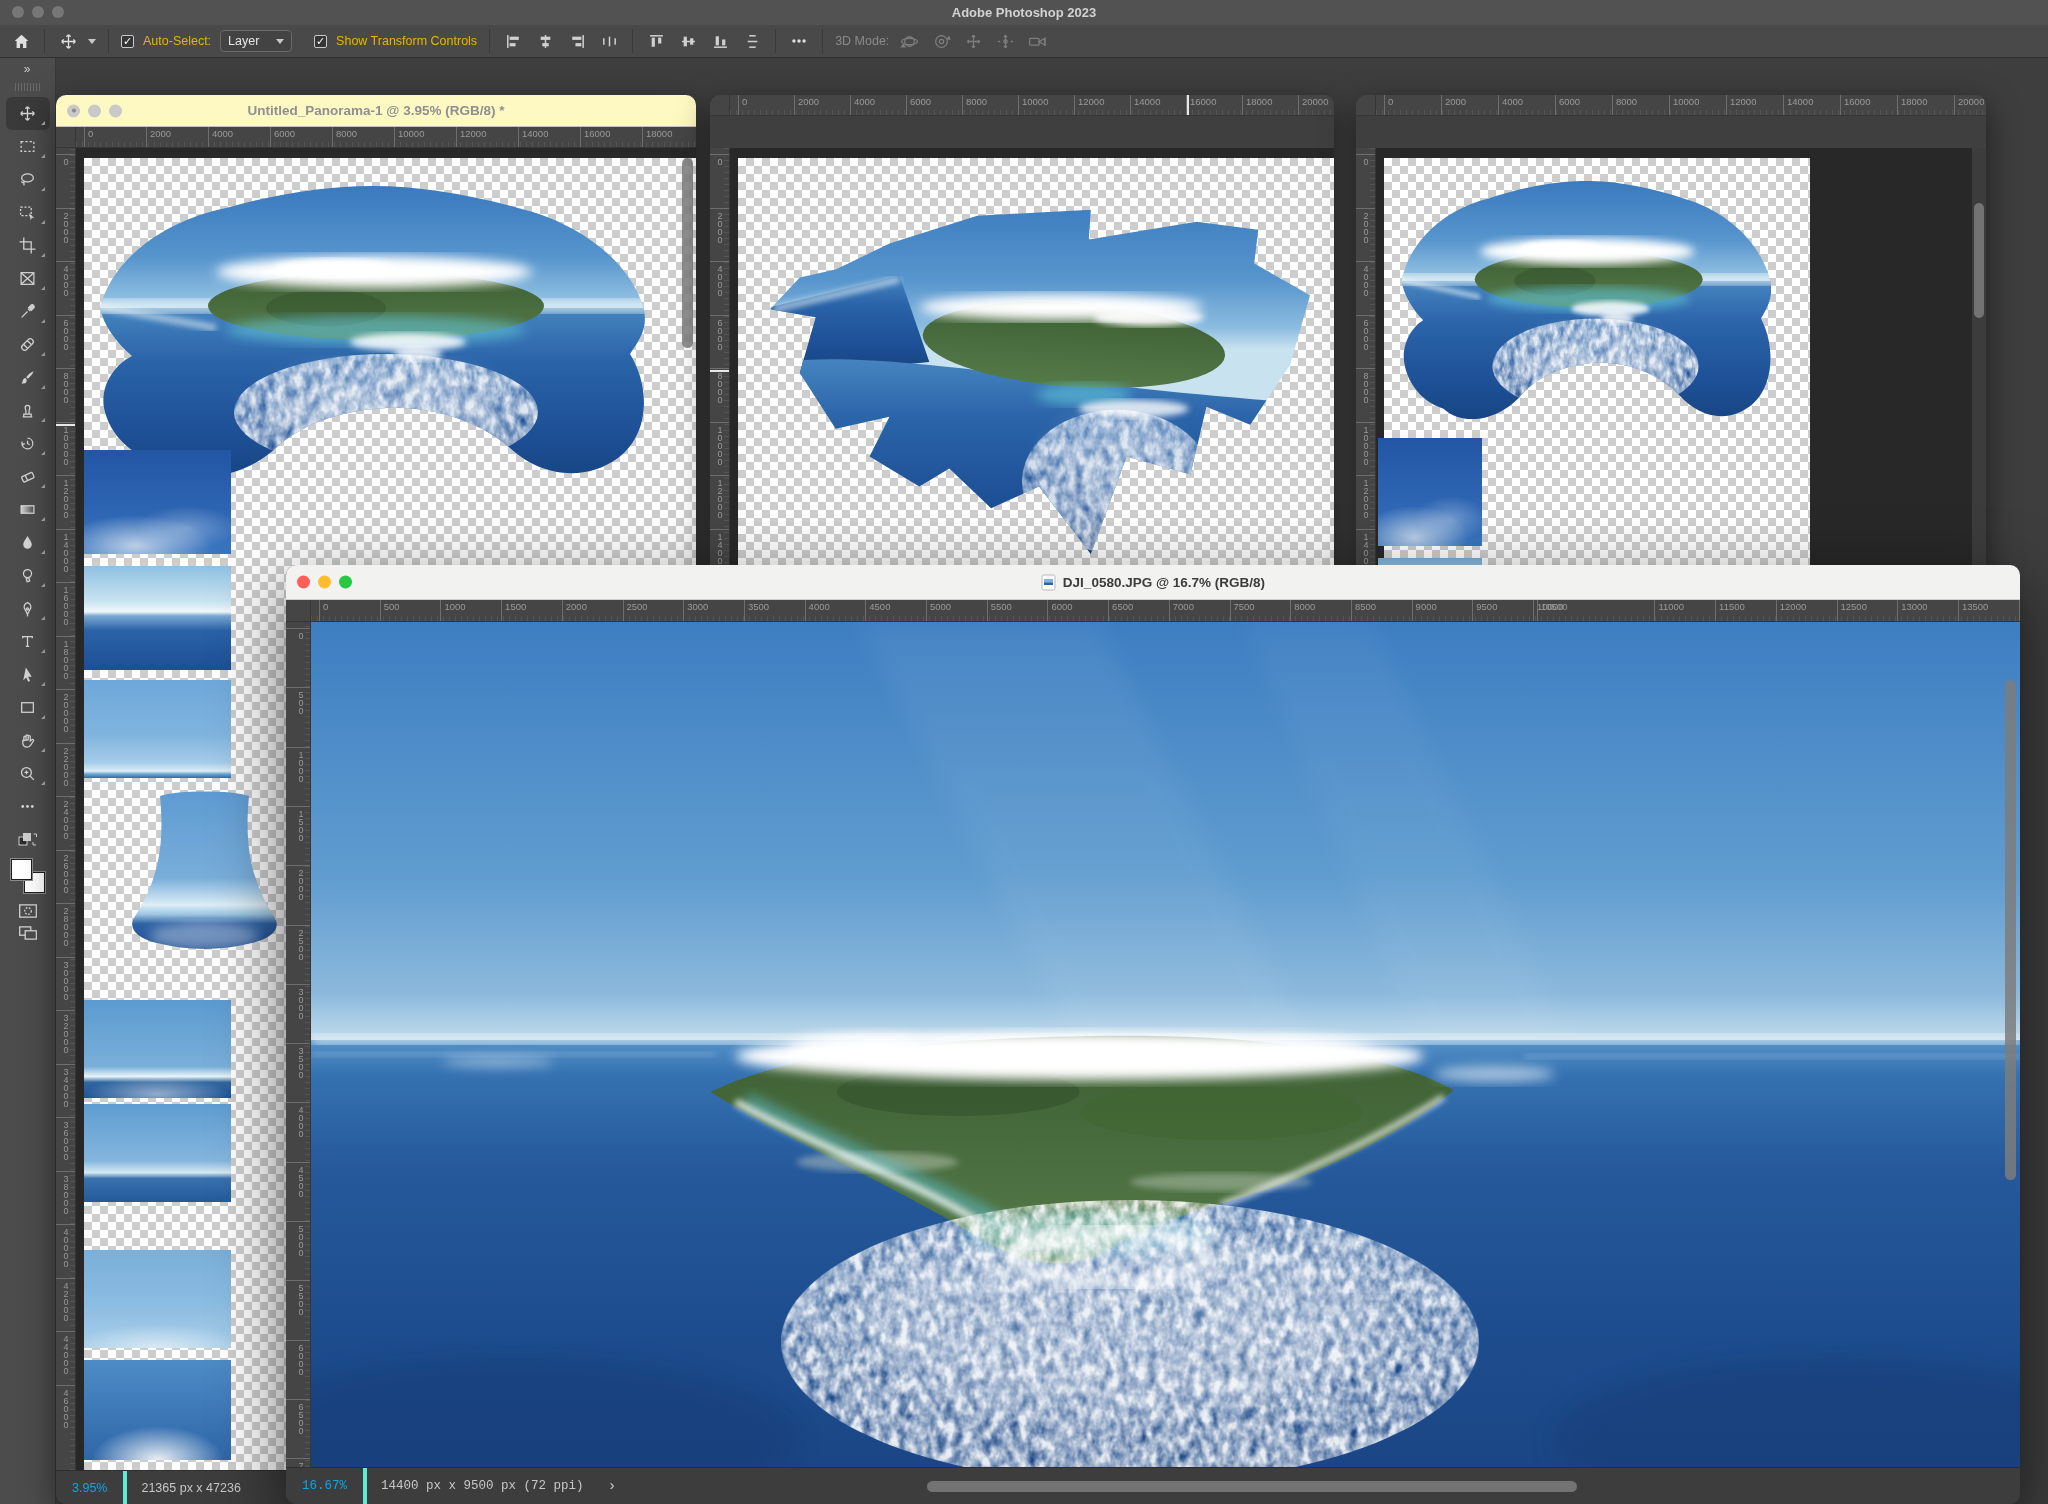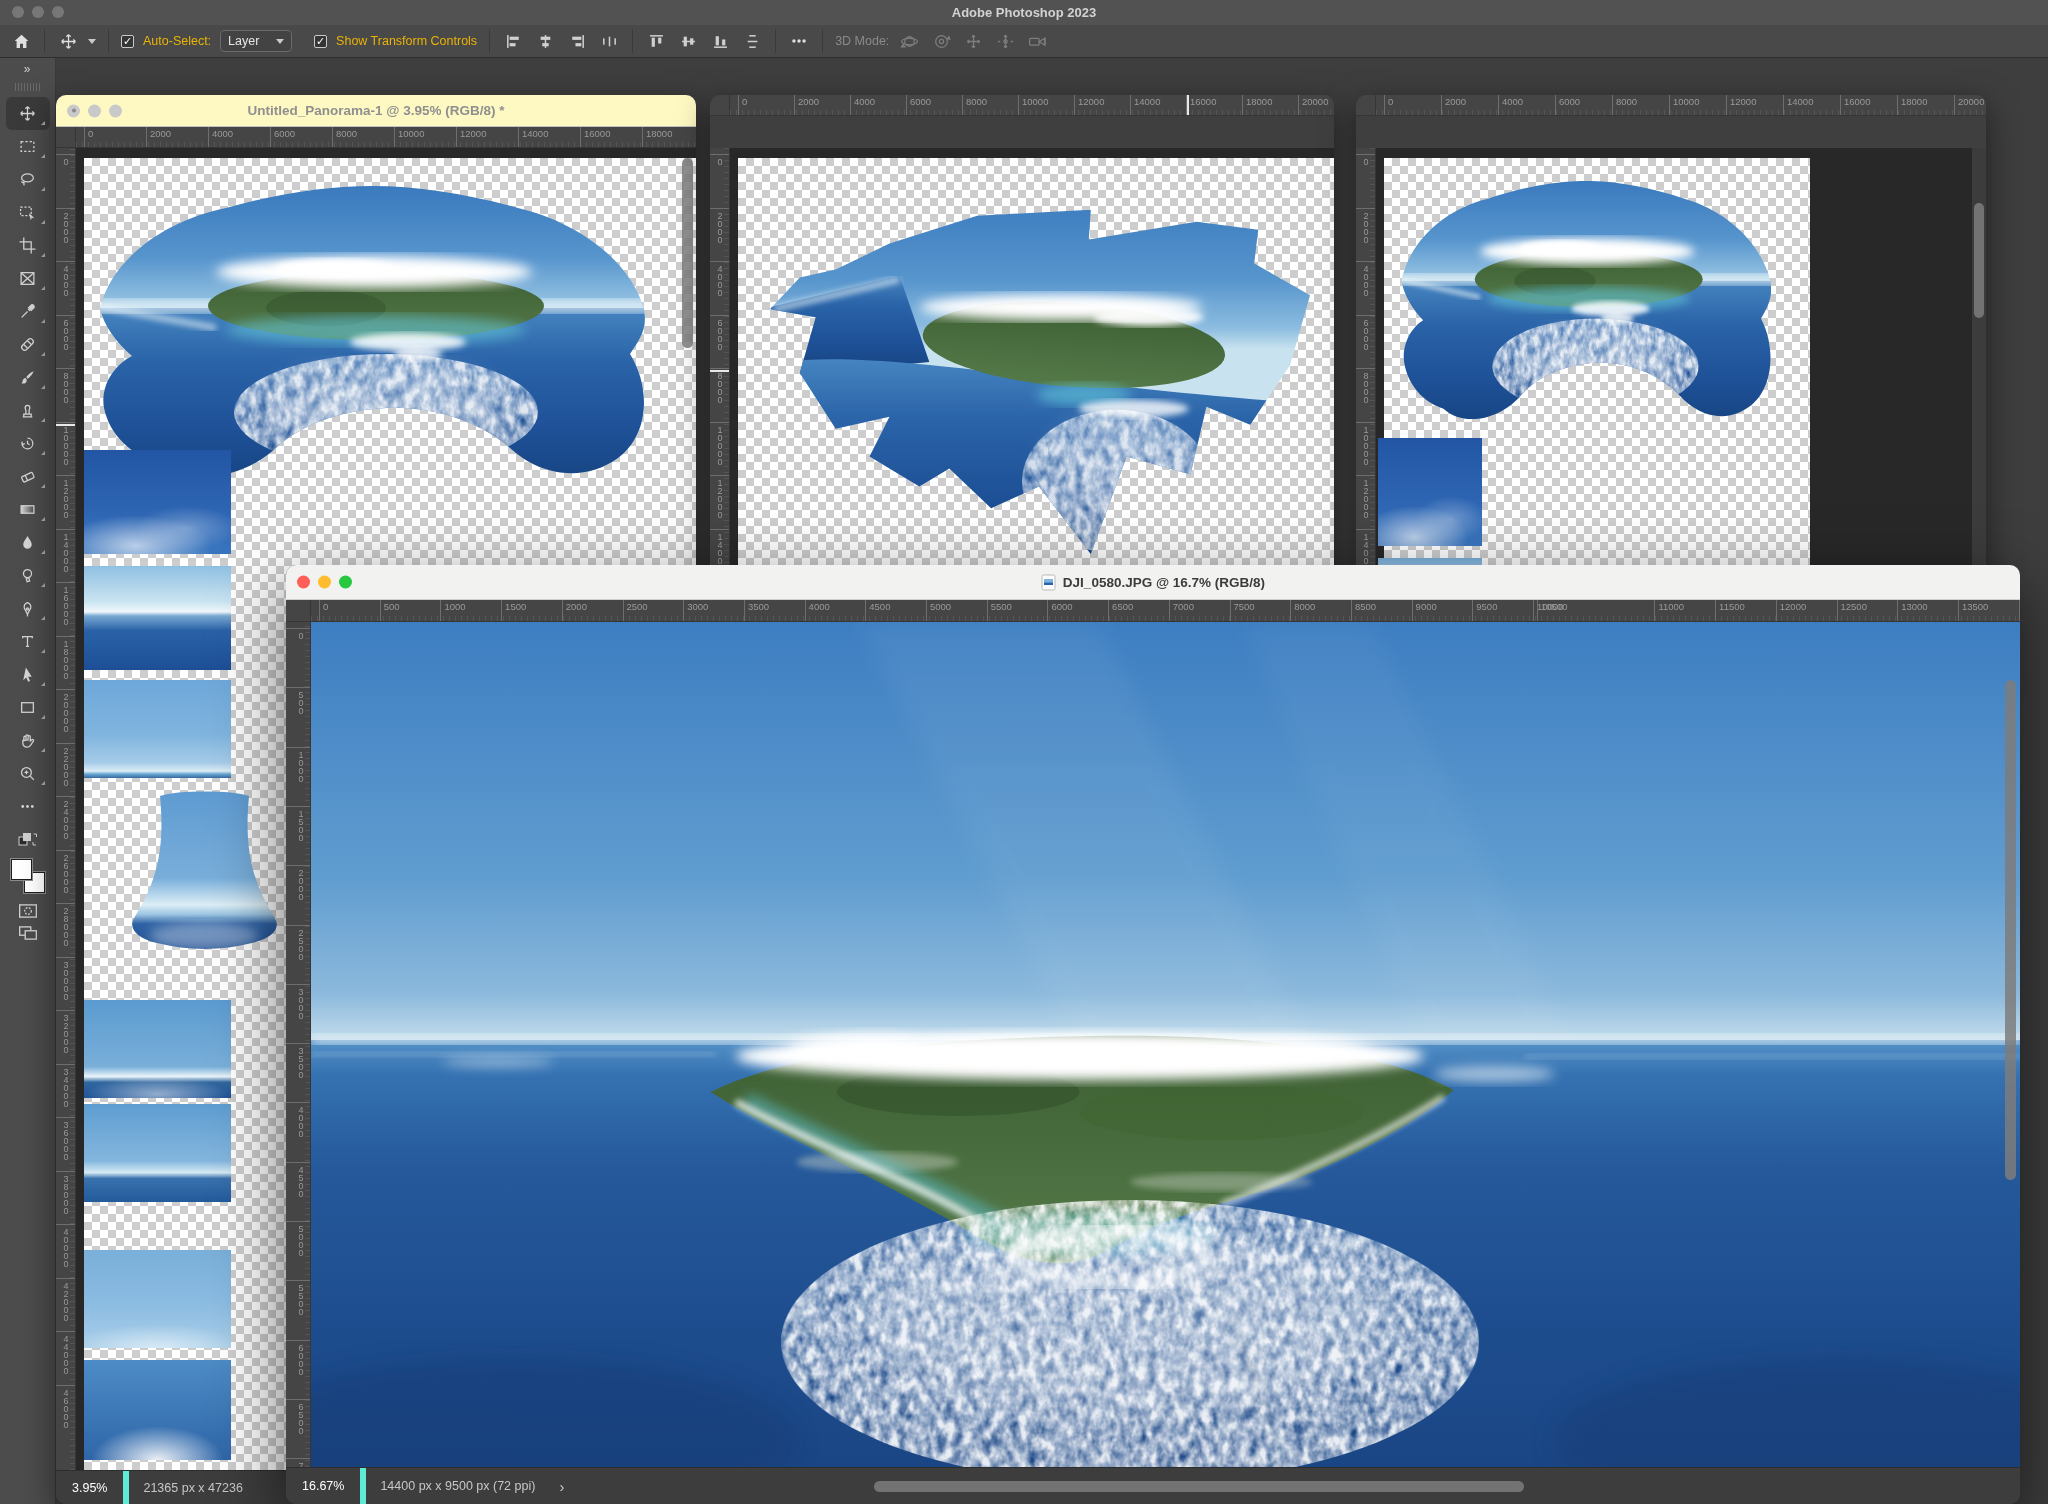--- a/index.html
+++ b/index.html
@@ -68,23 +68,23 @@
   .vruler .tick { position:absolute; left:0; width:100%; border-top:1px solid #6e6e6e; padding-top:2px;
     font-size:9px; color:#9a9a9a; writing-mode:vertical-rl; text-orientation:upright; letter-spacing:-2px; line-height:18px; }
   .canvas { position:relative; flex:1; background:#282828; overflow:hidden; }
   .checker { background:conic-gradient(#cdcdcd 25%,#ffffff 0 50%,#cdcdcd 0 75%,#ffffff 0) 0 0/16px 16px; }
   .doc { position:absolute; left:8px; top:10px; right:0; bottom:0; }
   .abs { position:absolute; }
   .ruler-marker { position:absolute; background:#e8e8e8; }
 
   .win-status { position:absolute; left:0; right:0; bottom:0; height:34px; background:#3d3d3d; border-top:1px solid #2d2d2d;
     display:flex; align-items:center; color:#cfcfcf; font-size:12.5px; }
-  .zoom-box { padding:0 16px; height:100%; display:flex; align-items:center; border-right:6px solid #5eead4; color:#ffffff; }
+  .zoom-box { padding:0 16px; height:100%; display:flex; align-items:center; border-right:4px solid #5eead4; color:#0ea5e9; }
   .dims { padding:0 14px; color:#c7c7c7; white-space:nowrap; }
-  .front .win-status { height:37px; }
+  .front .win-status { height:37px;font-family:Liberation Mono, monospace; }
   .sb-chev { color:#c9c9c9; font-size:15px; padding:0 10px; }
 
   .scroll-thumb { position:absolute; background:#7c7c7c; border-radius:6px; opacity:.85; }
   .scroll-track-v { position:absolute; top:0; bottom:0; width:14px; background:#3c3c3c; }
 
   
   .strip-img { position:absolute; left:0; width:147px; }
   .k-ocean-sparkle { background:
       radial-gradient(ellipse 80% 45% at 35% 92%, rgba(255,255,255,.65), rgba(255,255,255,0) 65%),
       radial-gradient(ellipse 50% 30% at 70% 75%, rgba(255,255,255,.3), rgba(255,255,255,0) 70%),

